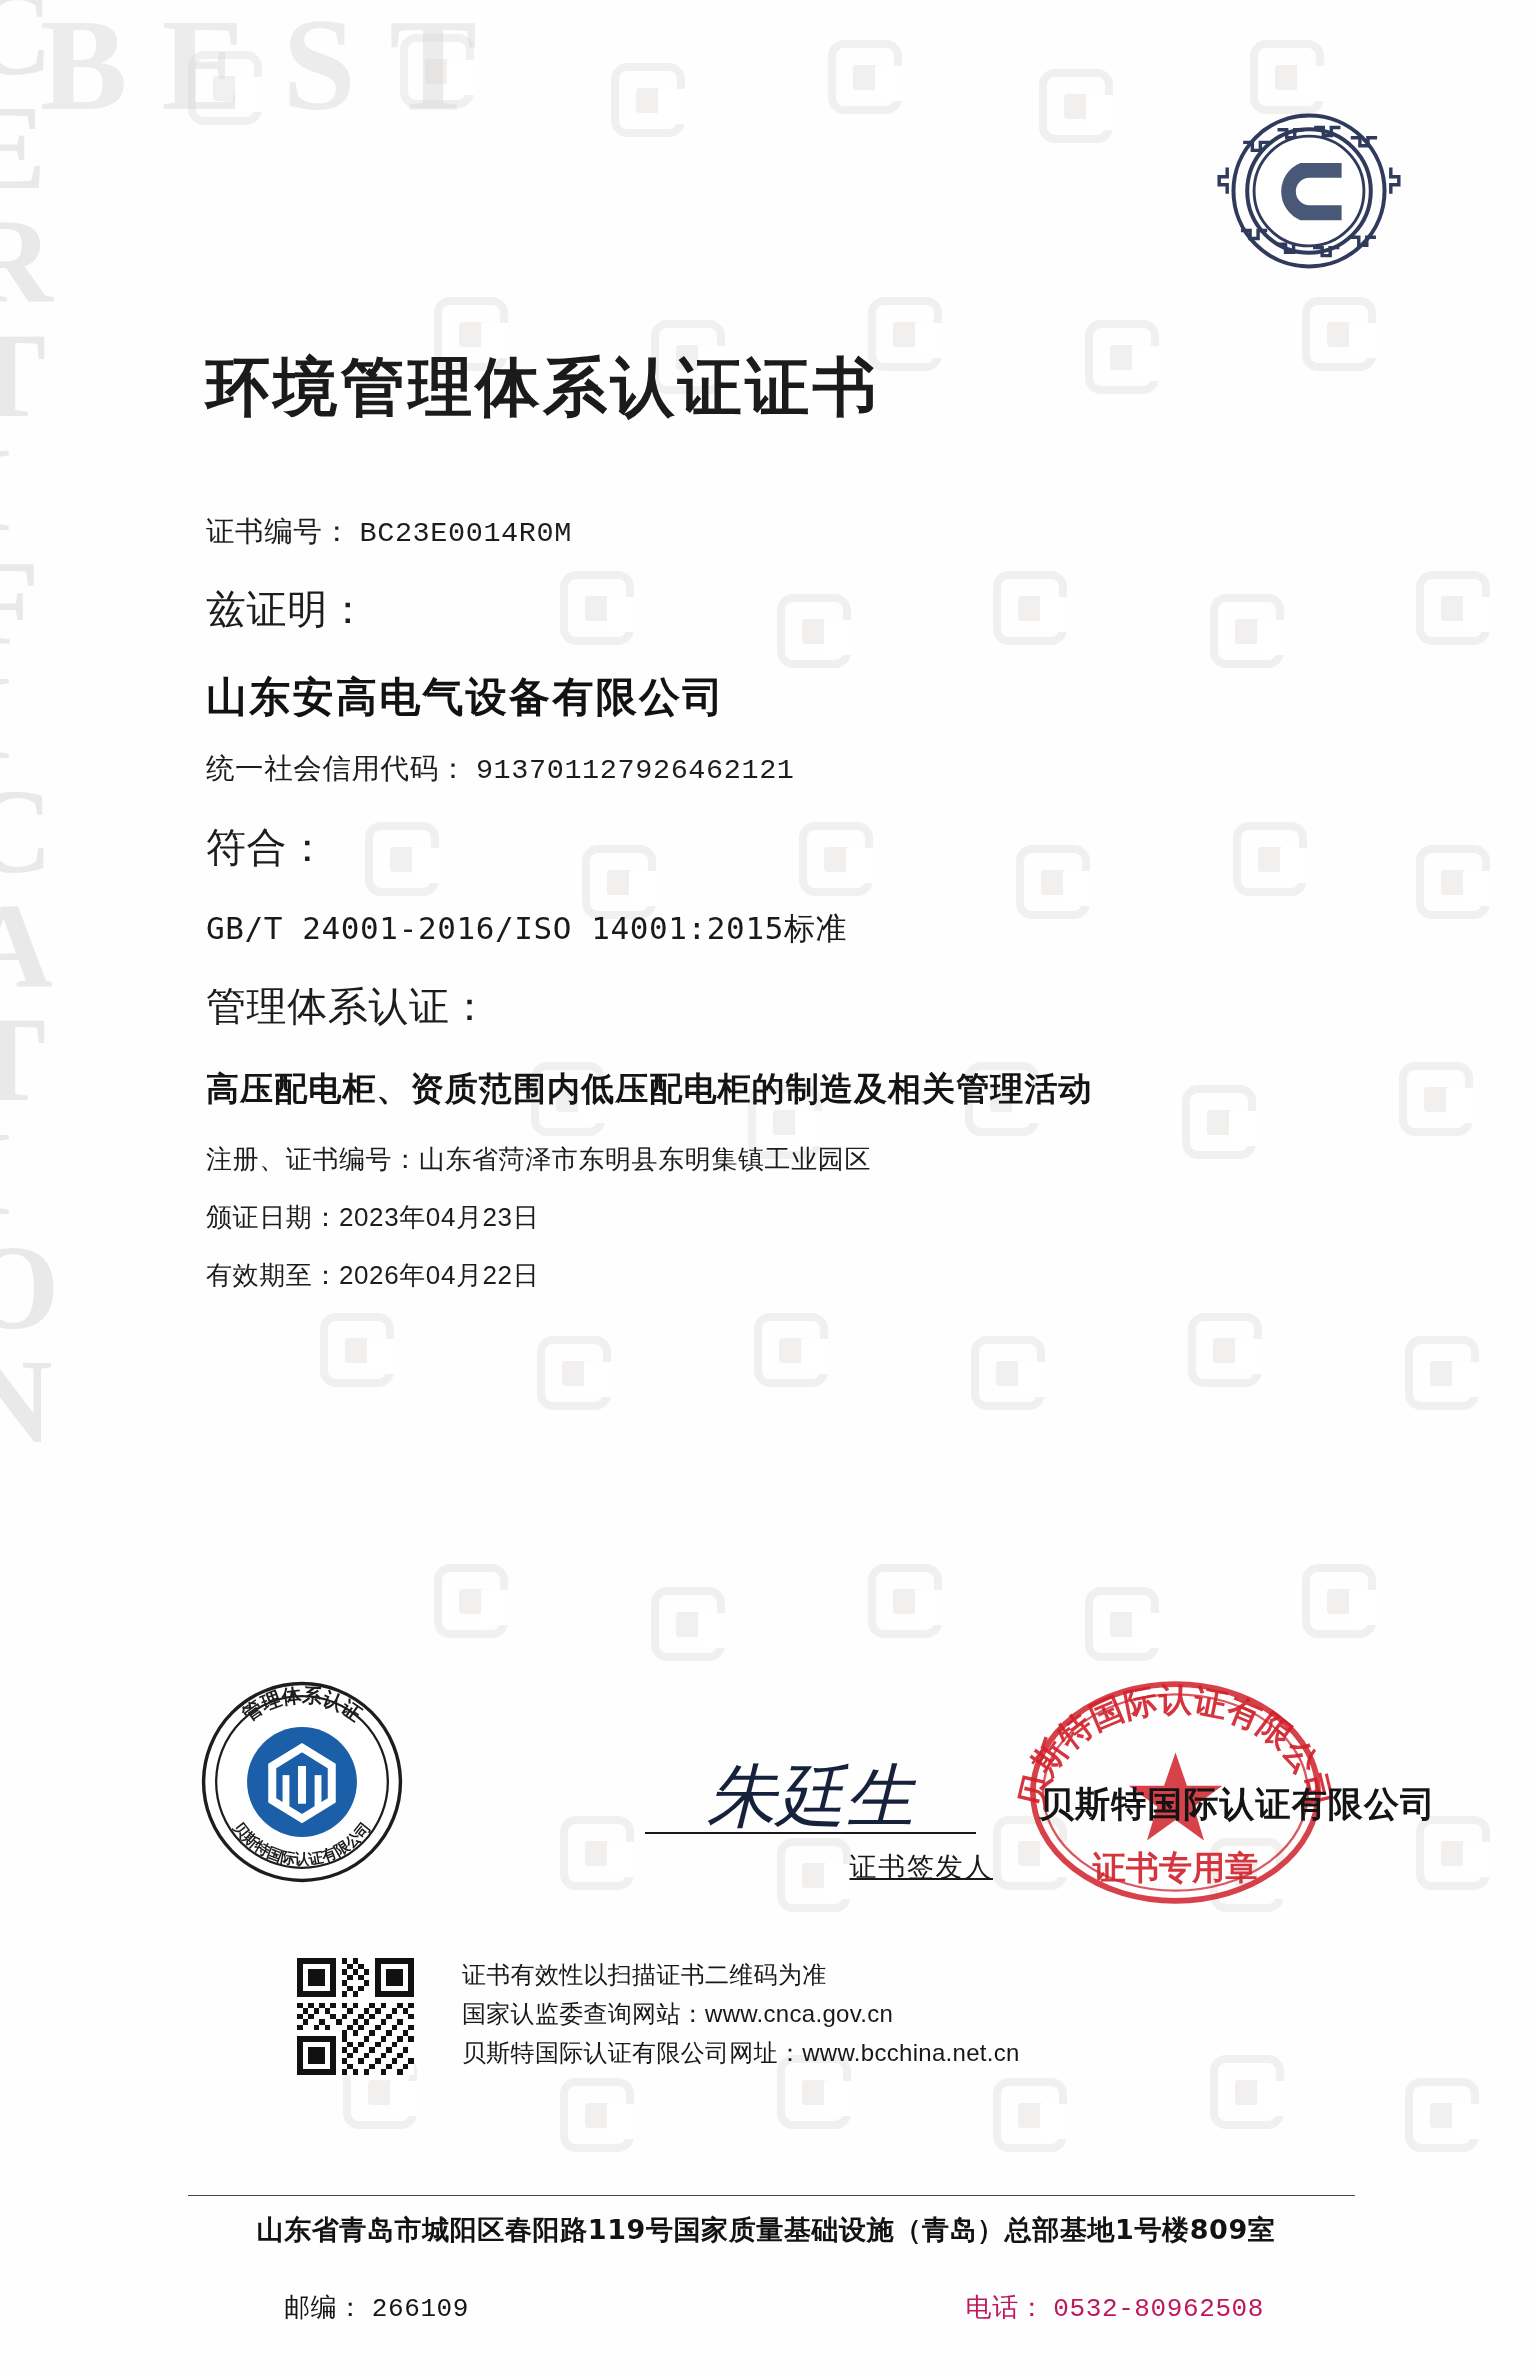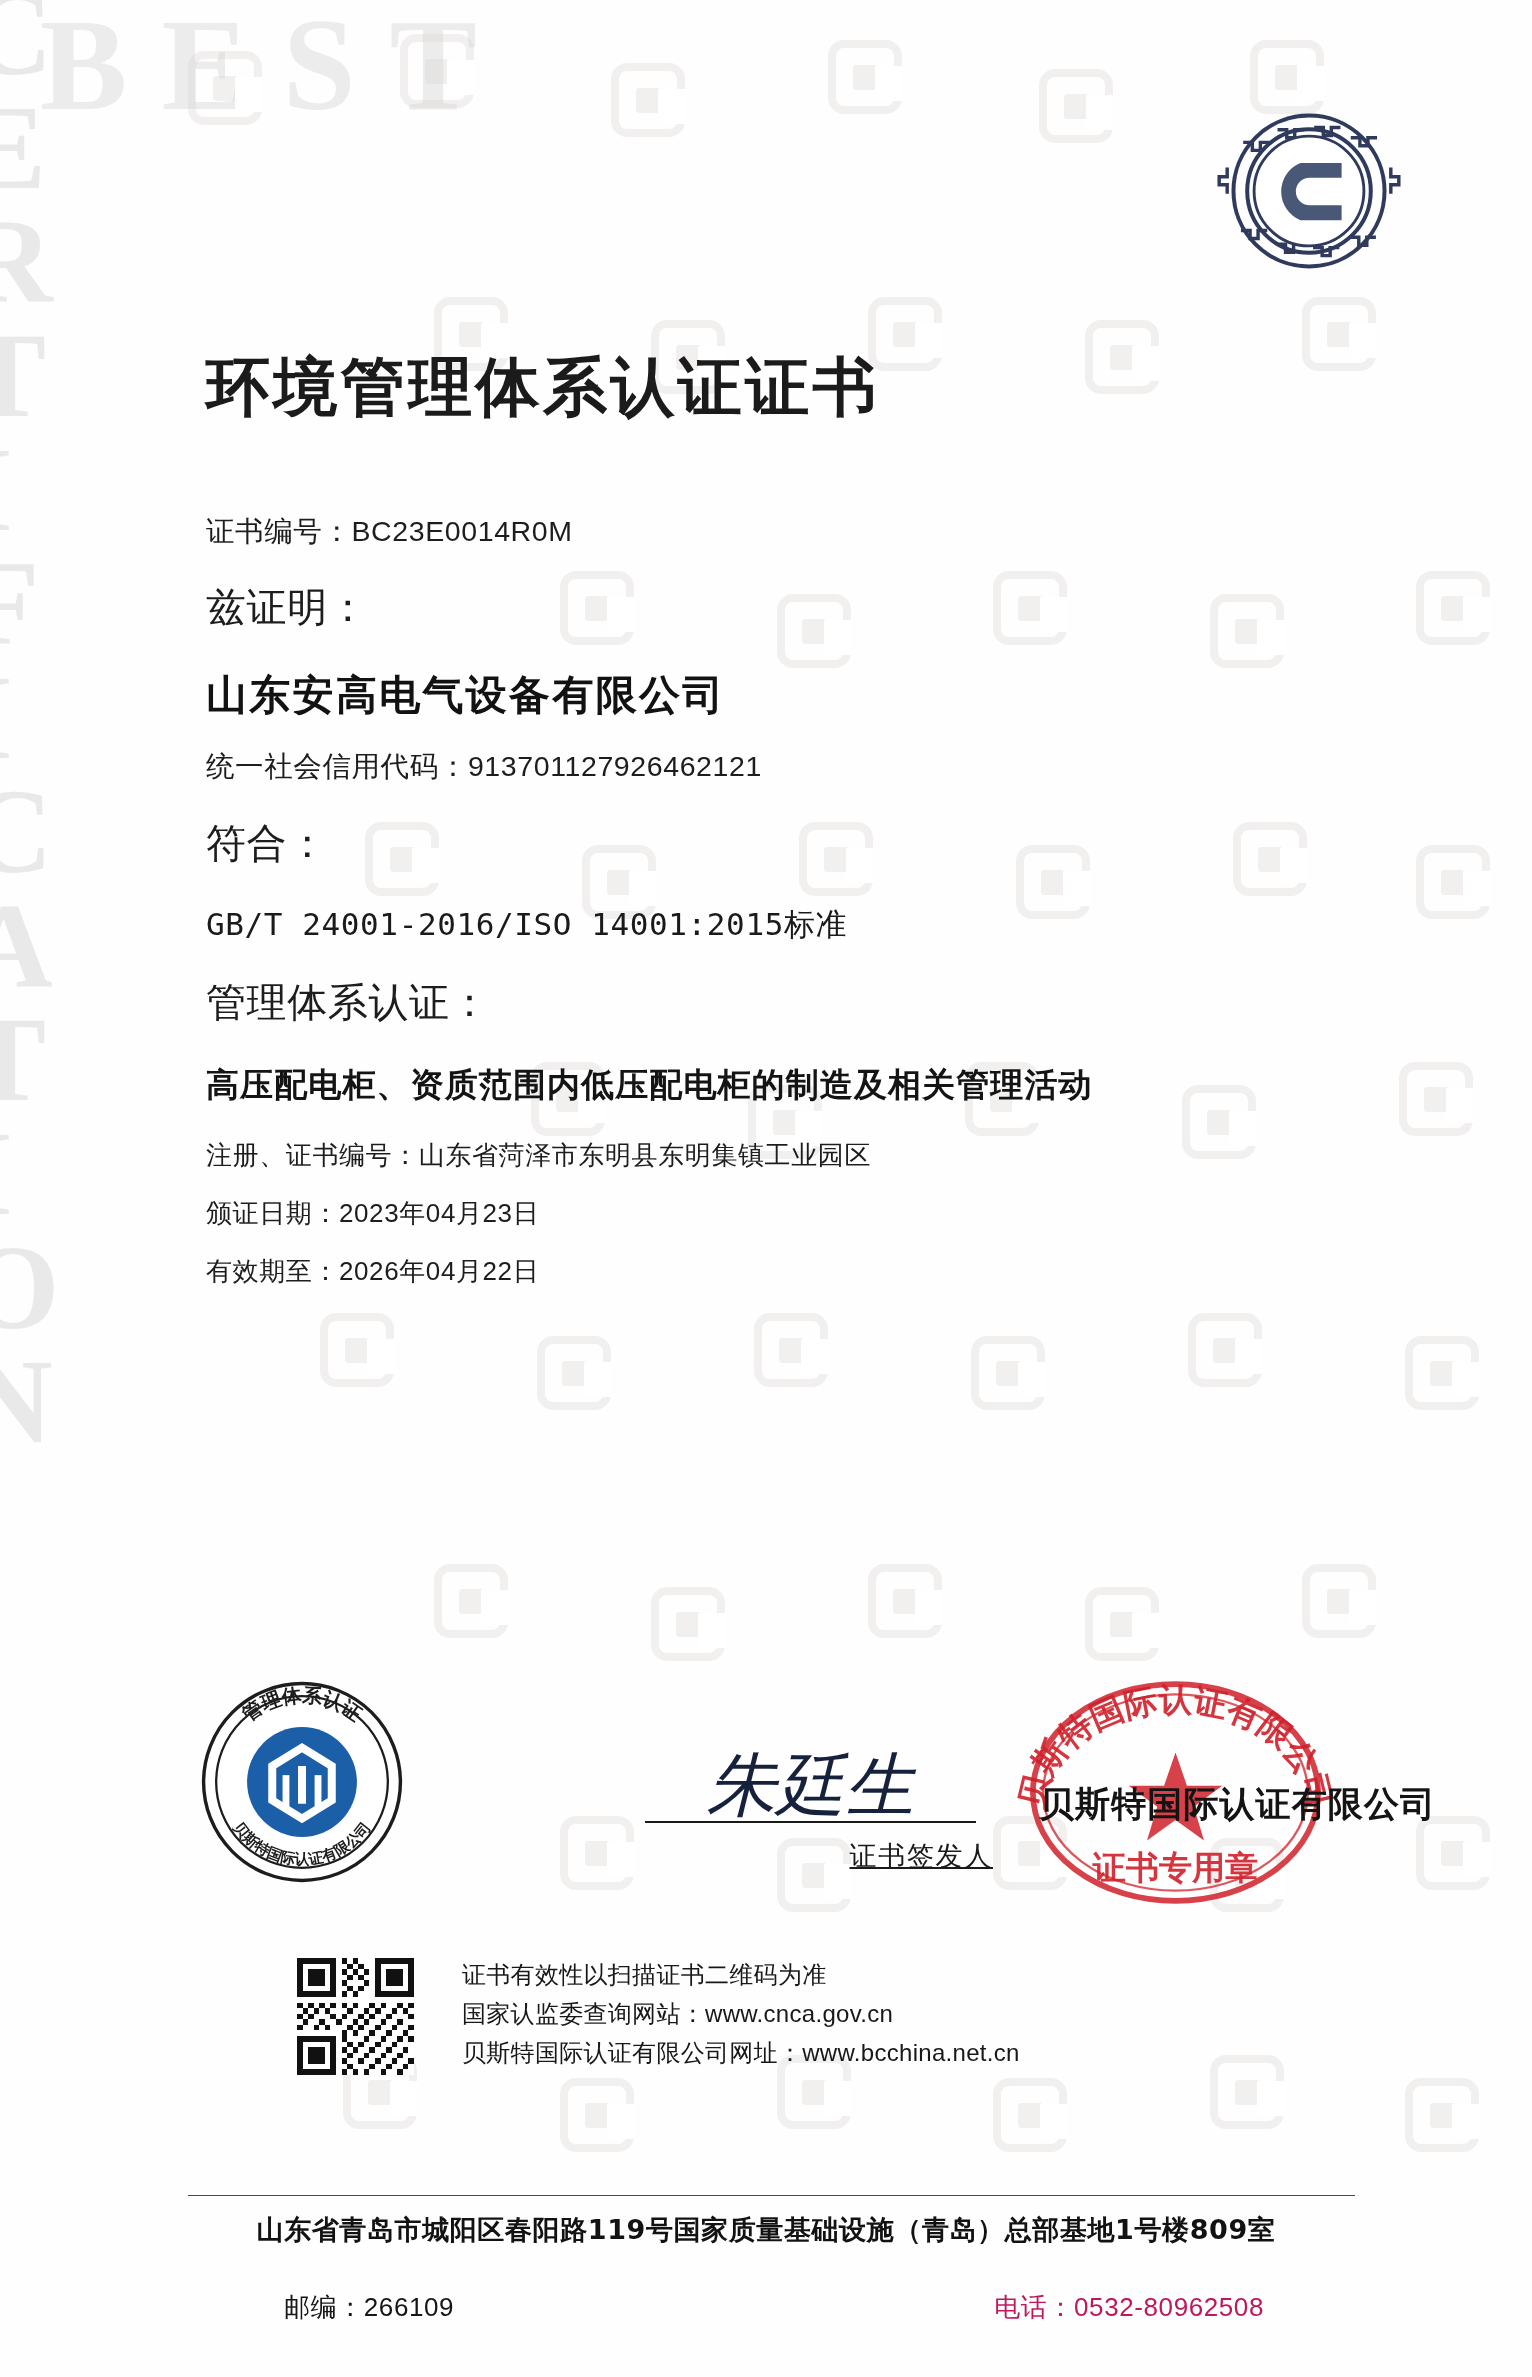--- a/index.html
+++ b/index.html
@@ -162,21 +162,21 @@
   .ms-logo {
     position: absolute;
     left: 11.4px;
     top: 5.7px;
     width: 206px;
     height: 206px;
   }
   .sign-block {
     position: absolute;
     left: 440px;
-    top: 17px;
+    top: 28px;
     width: 365px;
     text-align: center;
   }
   .sign-script {
     font-family: "Liberation Serif", serif;
     font-size: 69px;
     font-style: italic;
     color: #16213c;
     line-height: 1;
     height: 131px;
@@ -263,21 +263,21 @@
     letter-spacing: 0.6px;
   }
   .footer-tel {
     position: absolute;
     right: 268px;
     top: 2290px;
     font-size: 26px;
     color: #be185d;
     letter-spacing: 0.6px;
   }
-  .mono-inline { font-family: Liberation Sans, sans-serif; }
+  .mono-inline { font-family: Liberation Mono, monospace; margin-left: 8px; }
 </style>
 </head>
 <body>
 
 <div class="page">
 
   <div class="wm-left">
     <span>C</span>
     <span>E</span>
     <span>R</span>

